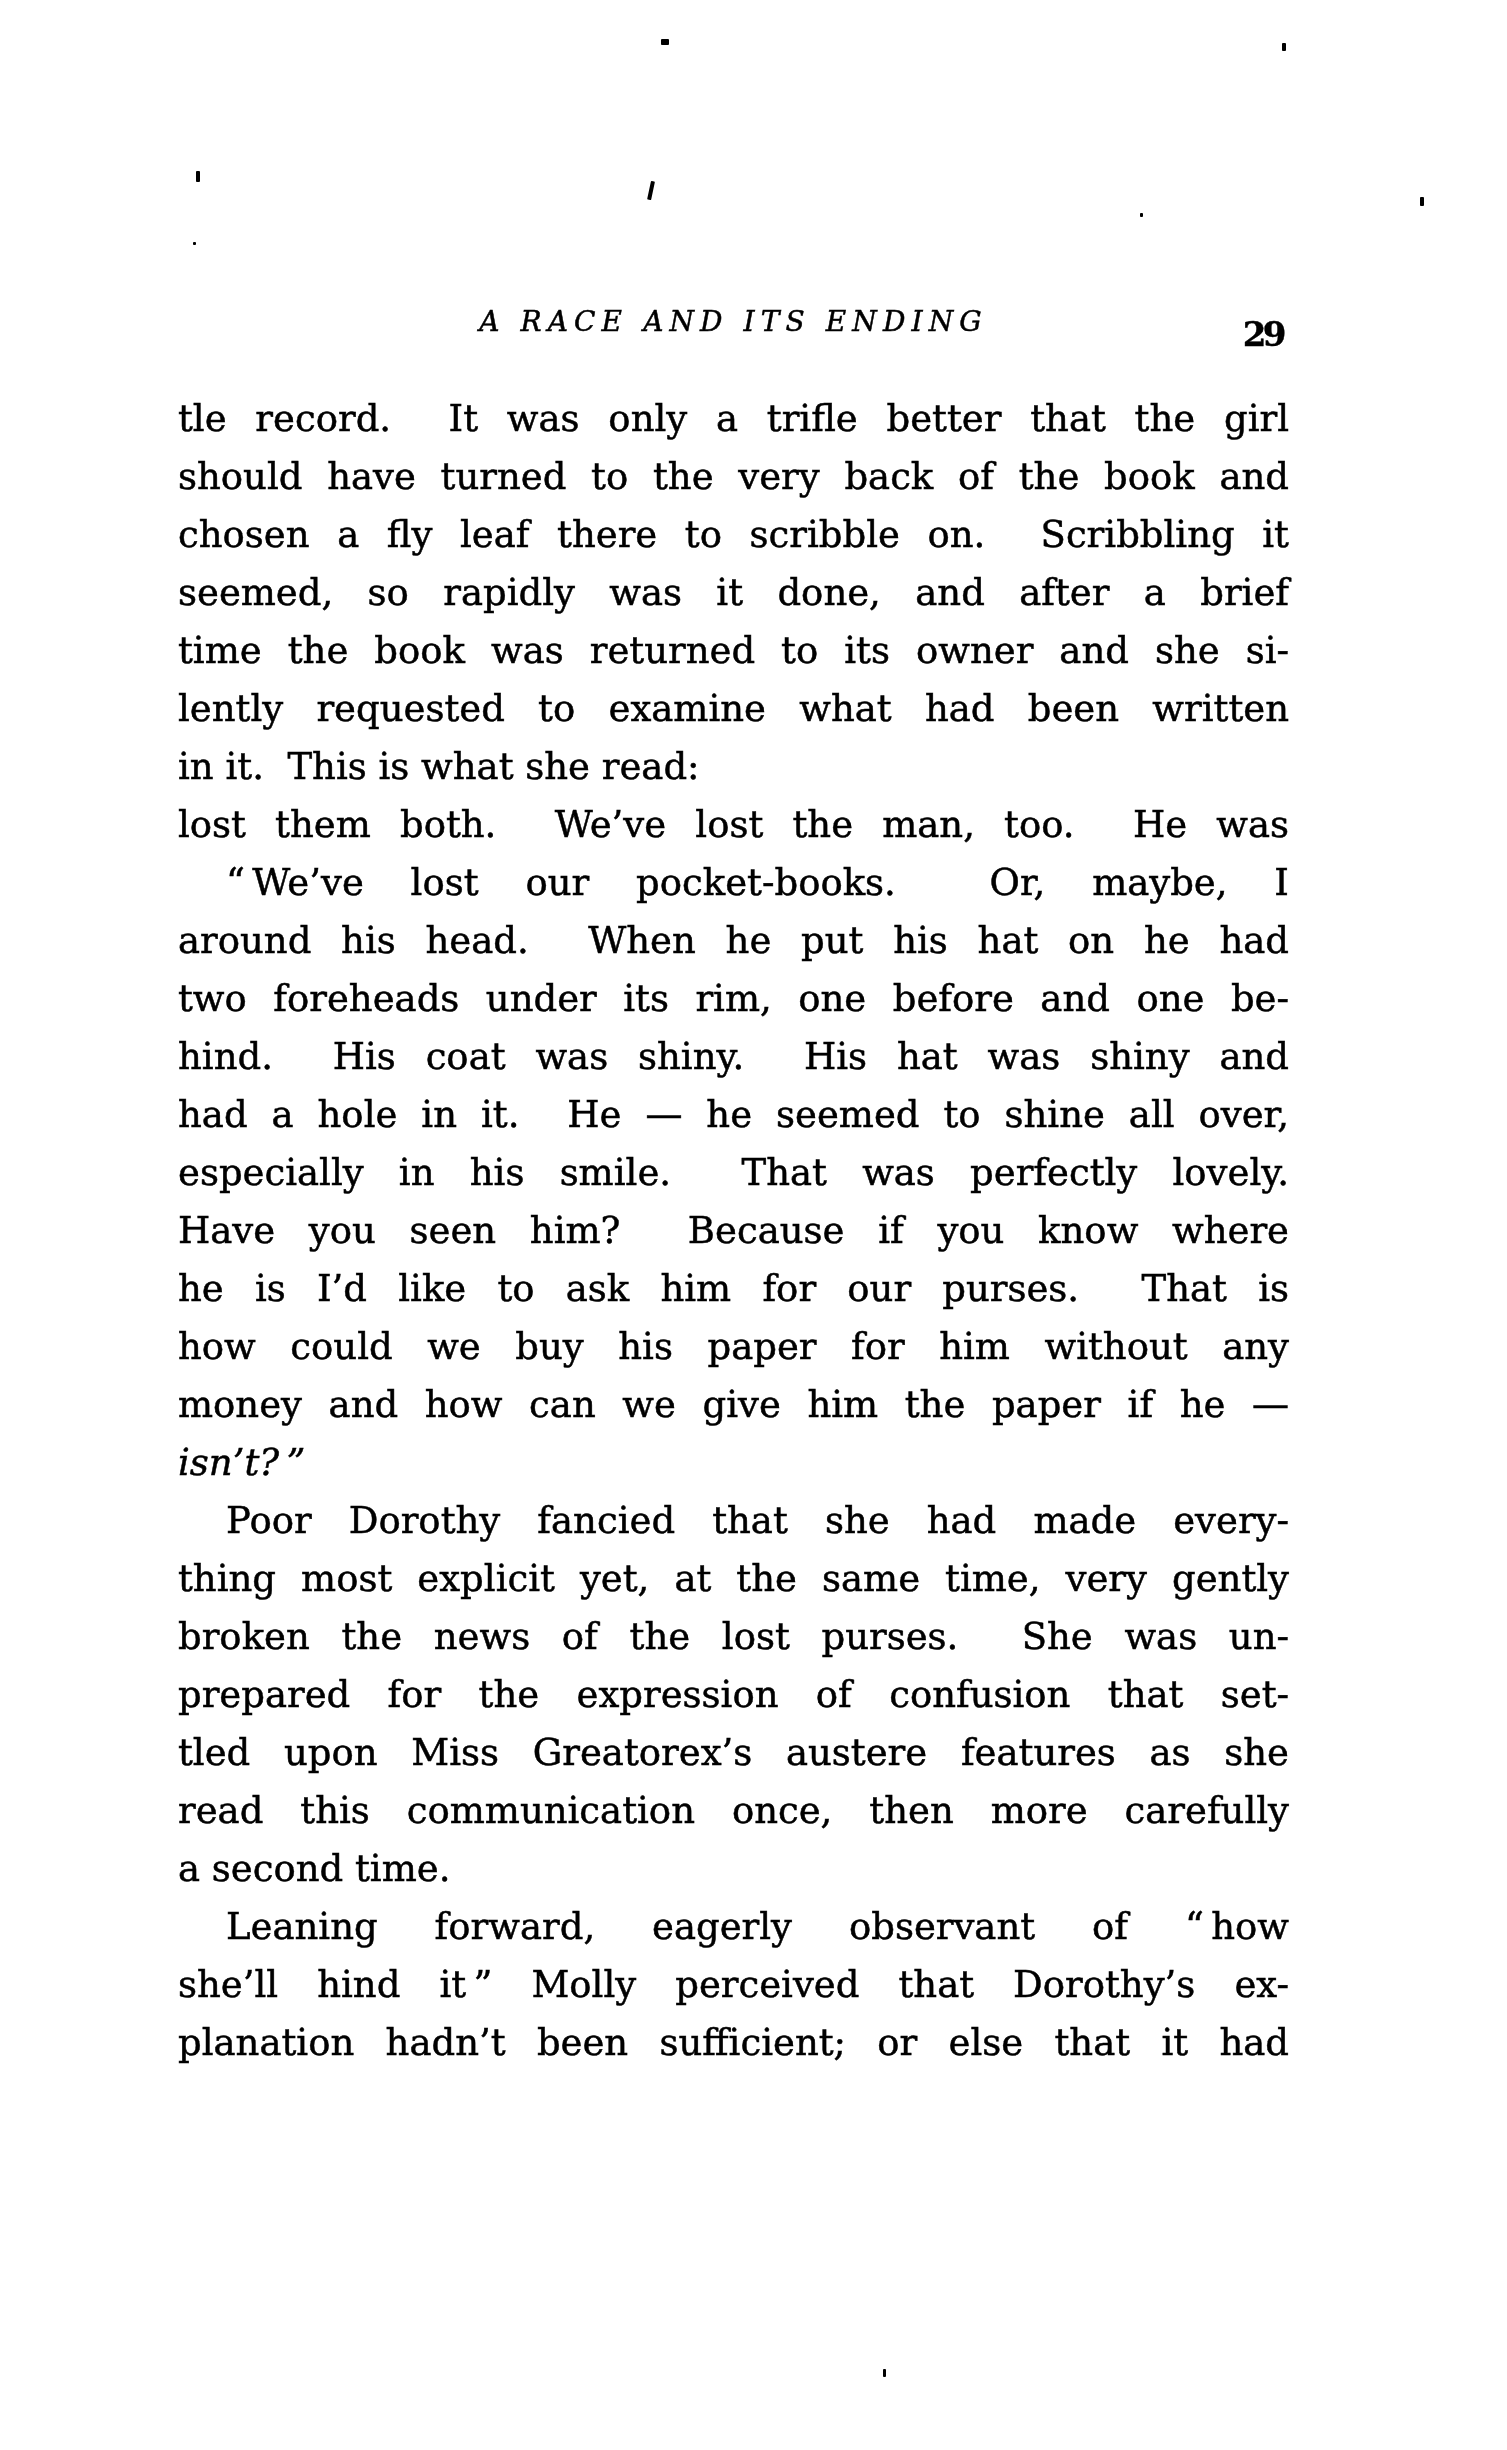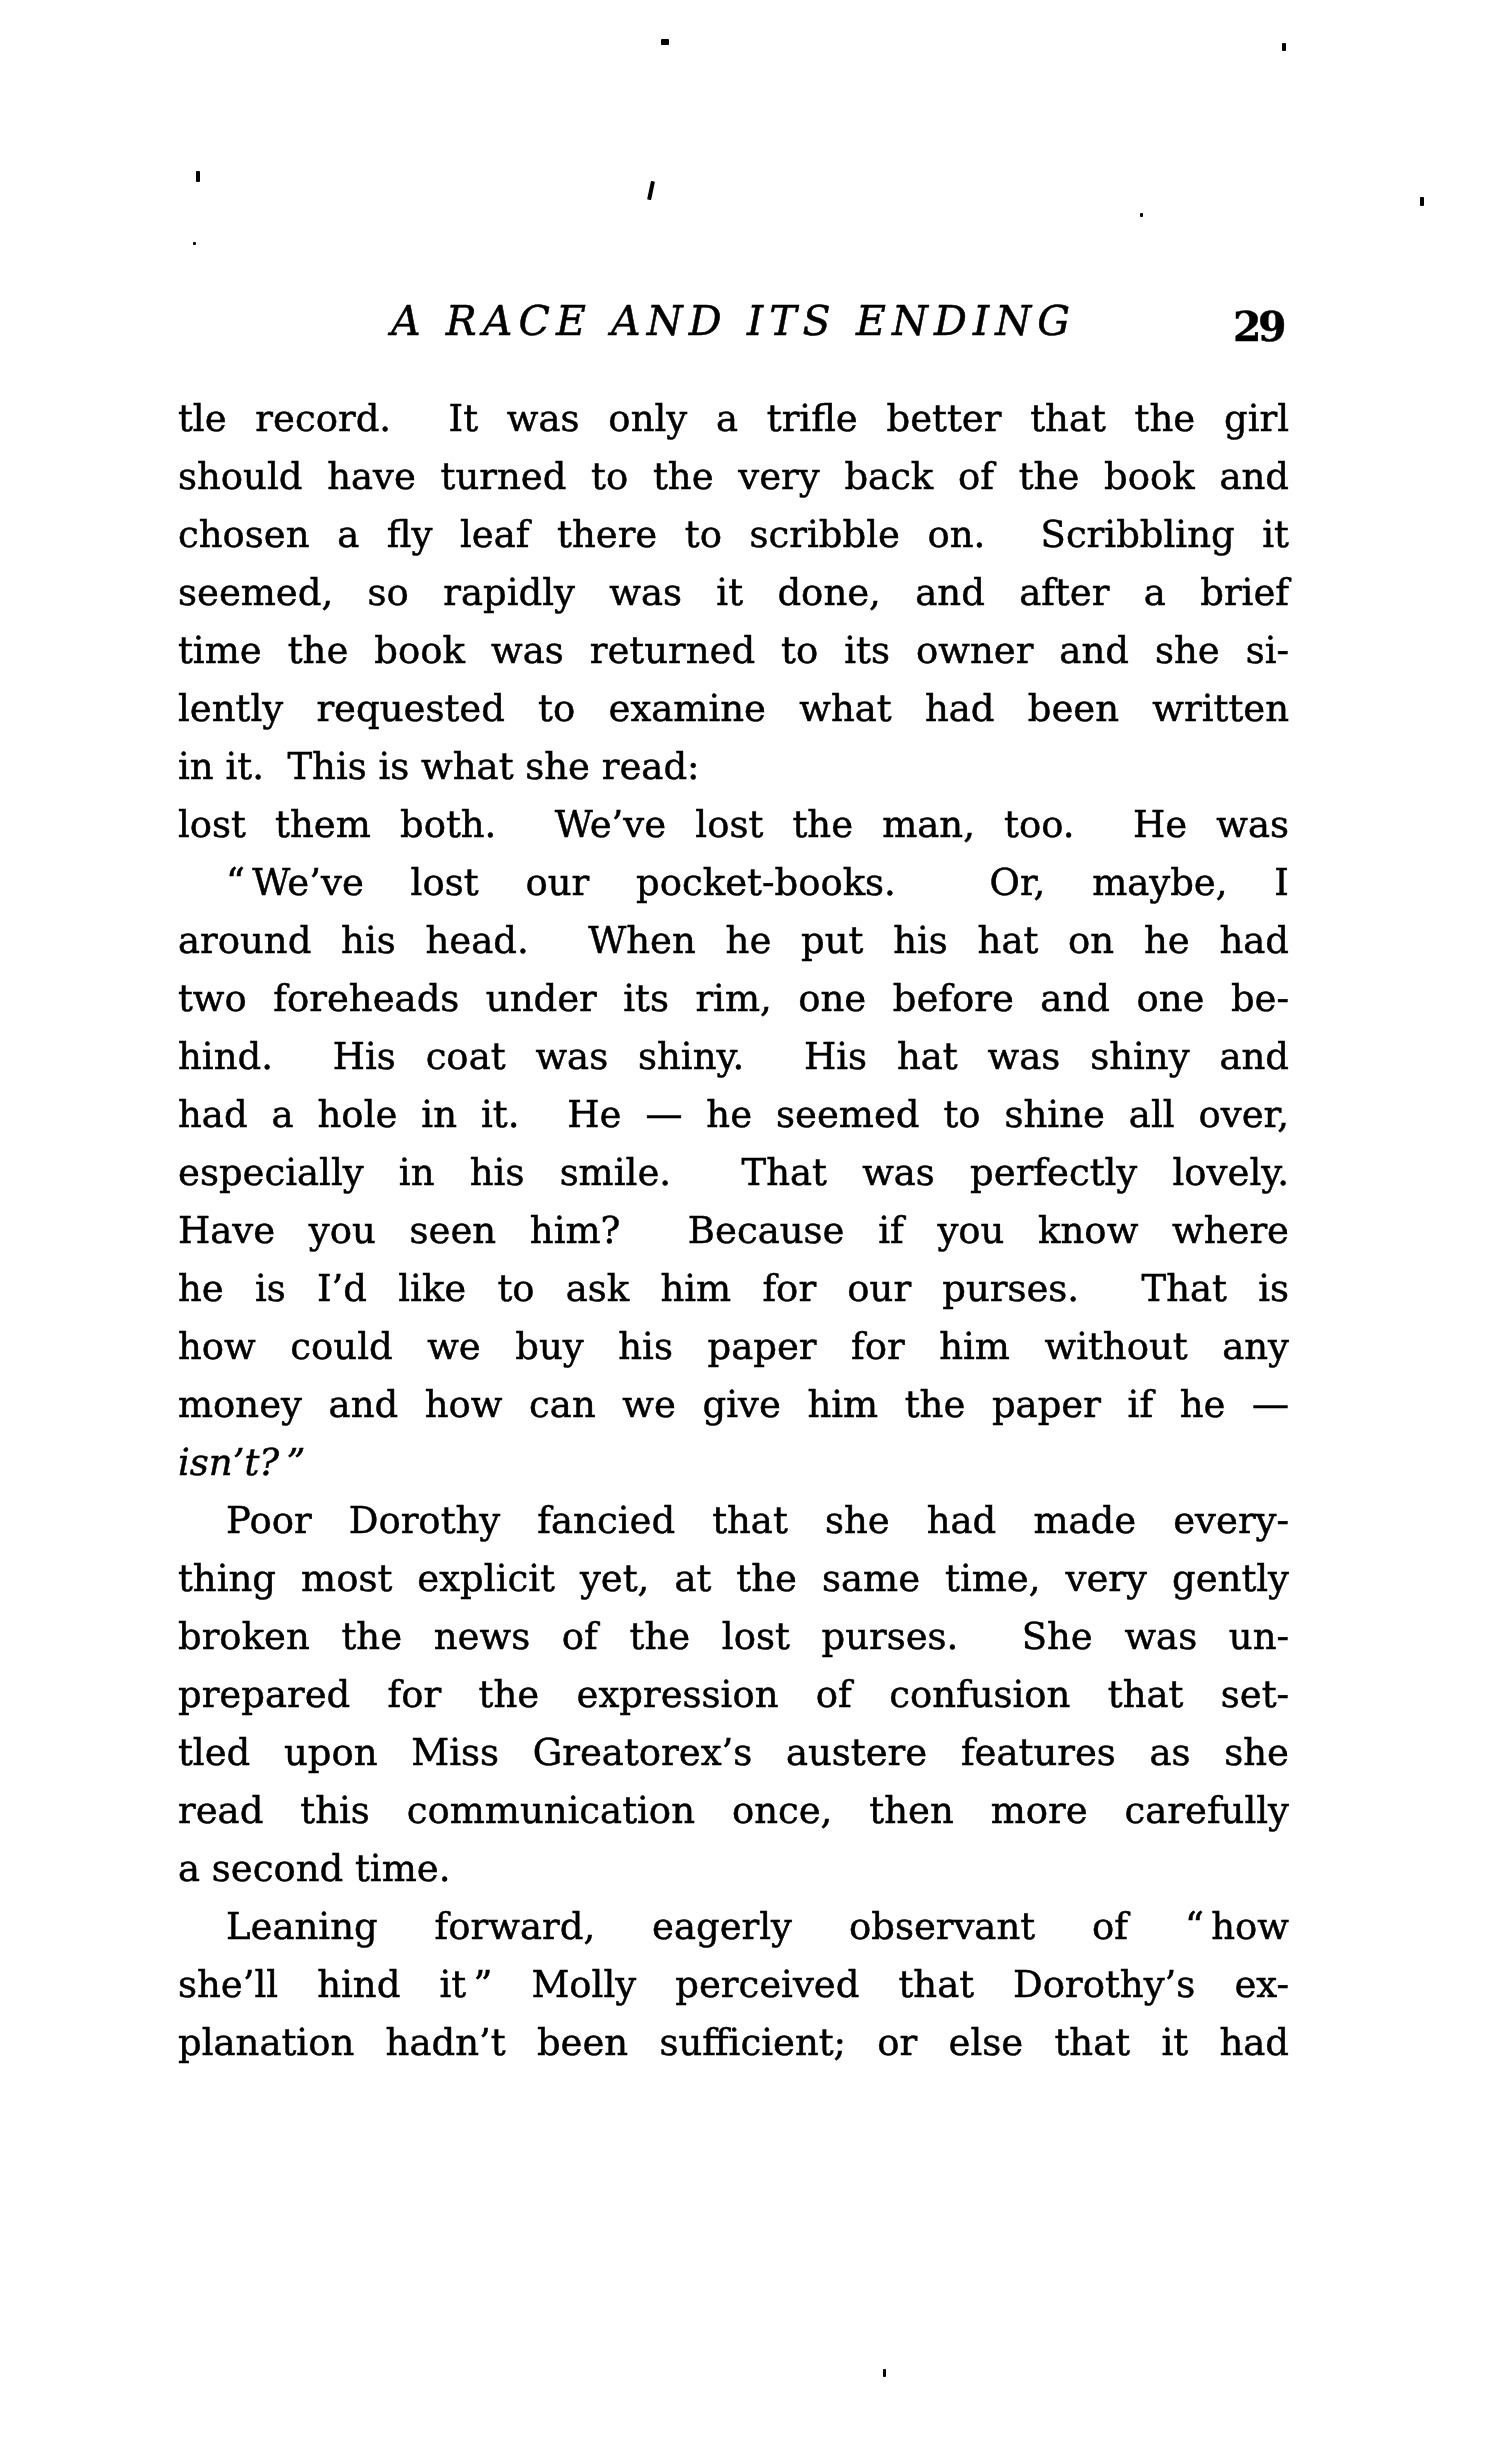--- a/index.html
+++ b/index.html
@@ -16,31 +16,31 @@
     font-family: "DejaVu Serif", serif;
     overflow: hidden;
   }
   .running-head {
     position: absolute;
     top: 295px;
     left: 178px;
     width: 1111px;
     text-align: center;
     font-style: italic;
-    font-size: 41px;
+    font-size: 28px;
     line-height: 53px;
     letter-spacing: 6.1px;
     white-space: nowrap;
     -webkit-text-stroke: 0.5px #000;
   }
   .page-number {
     position: absolute;
-    top: 304px;
+    top: 311px;
     right: 225px;
-    font-size: 41px;
+    font-size: 34px;
     line-height: 46px;
     font-weight: 700;
     letter-spacing: -3.5px;
     -webkit-text-stroke: 0.4px #000;
   }
   .body-text {
     position: absolute;
     left: 178px;
     top: 390px;
     width: 1111px;

